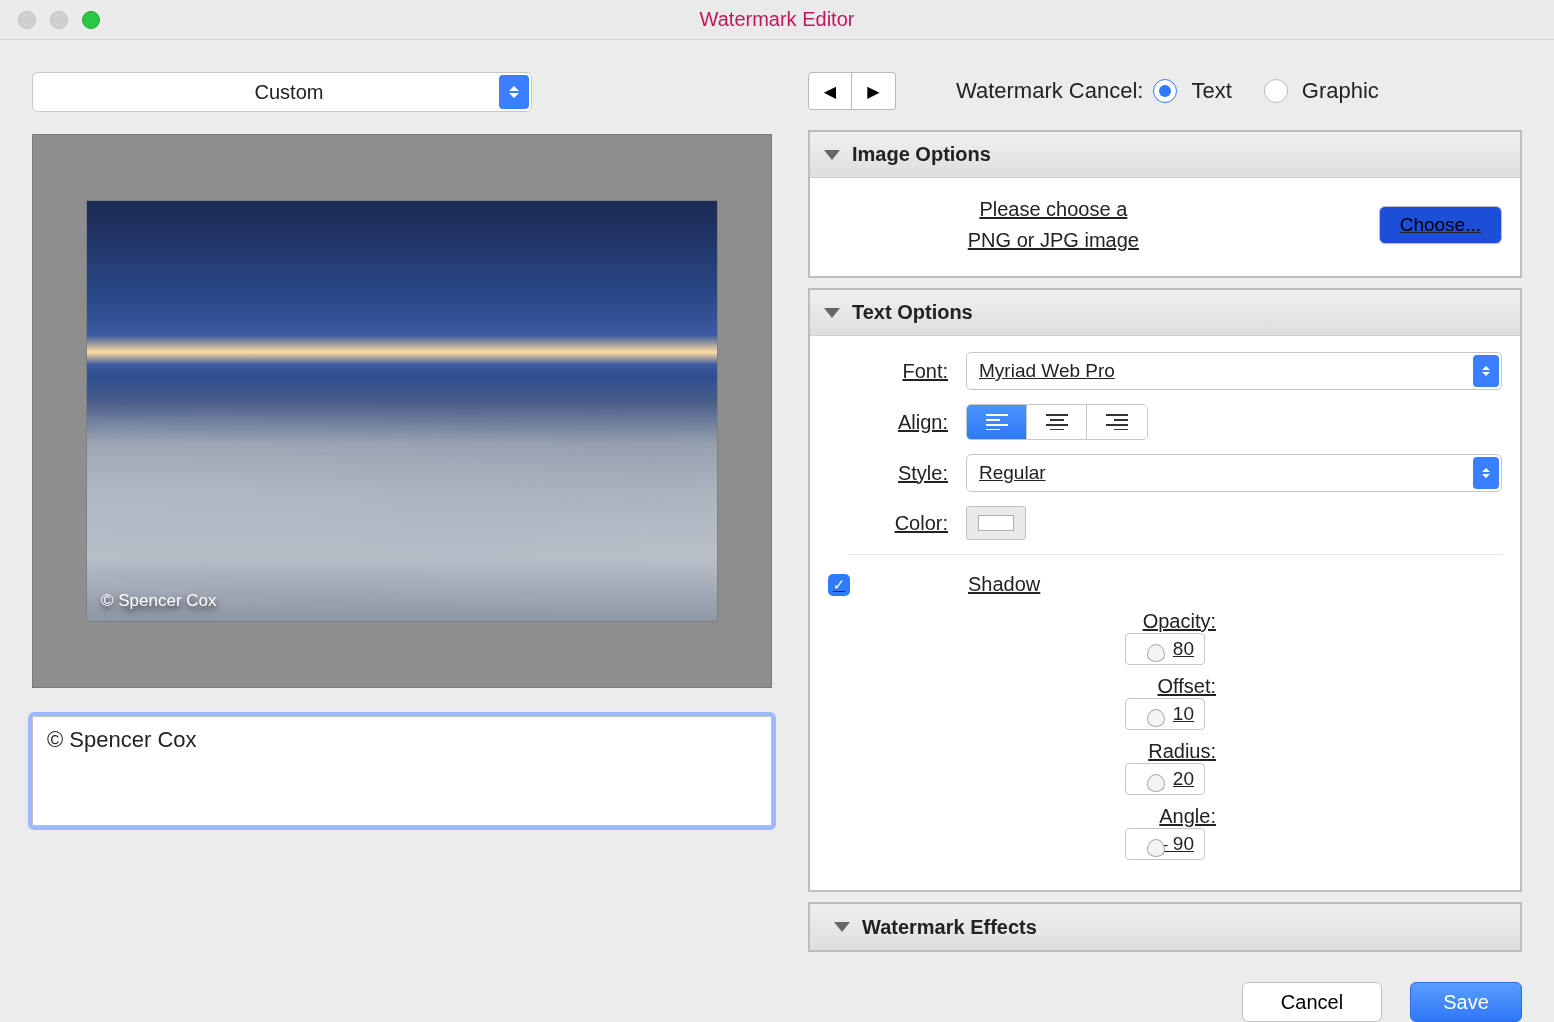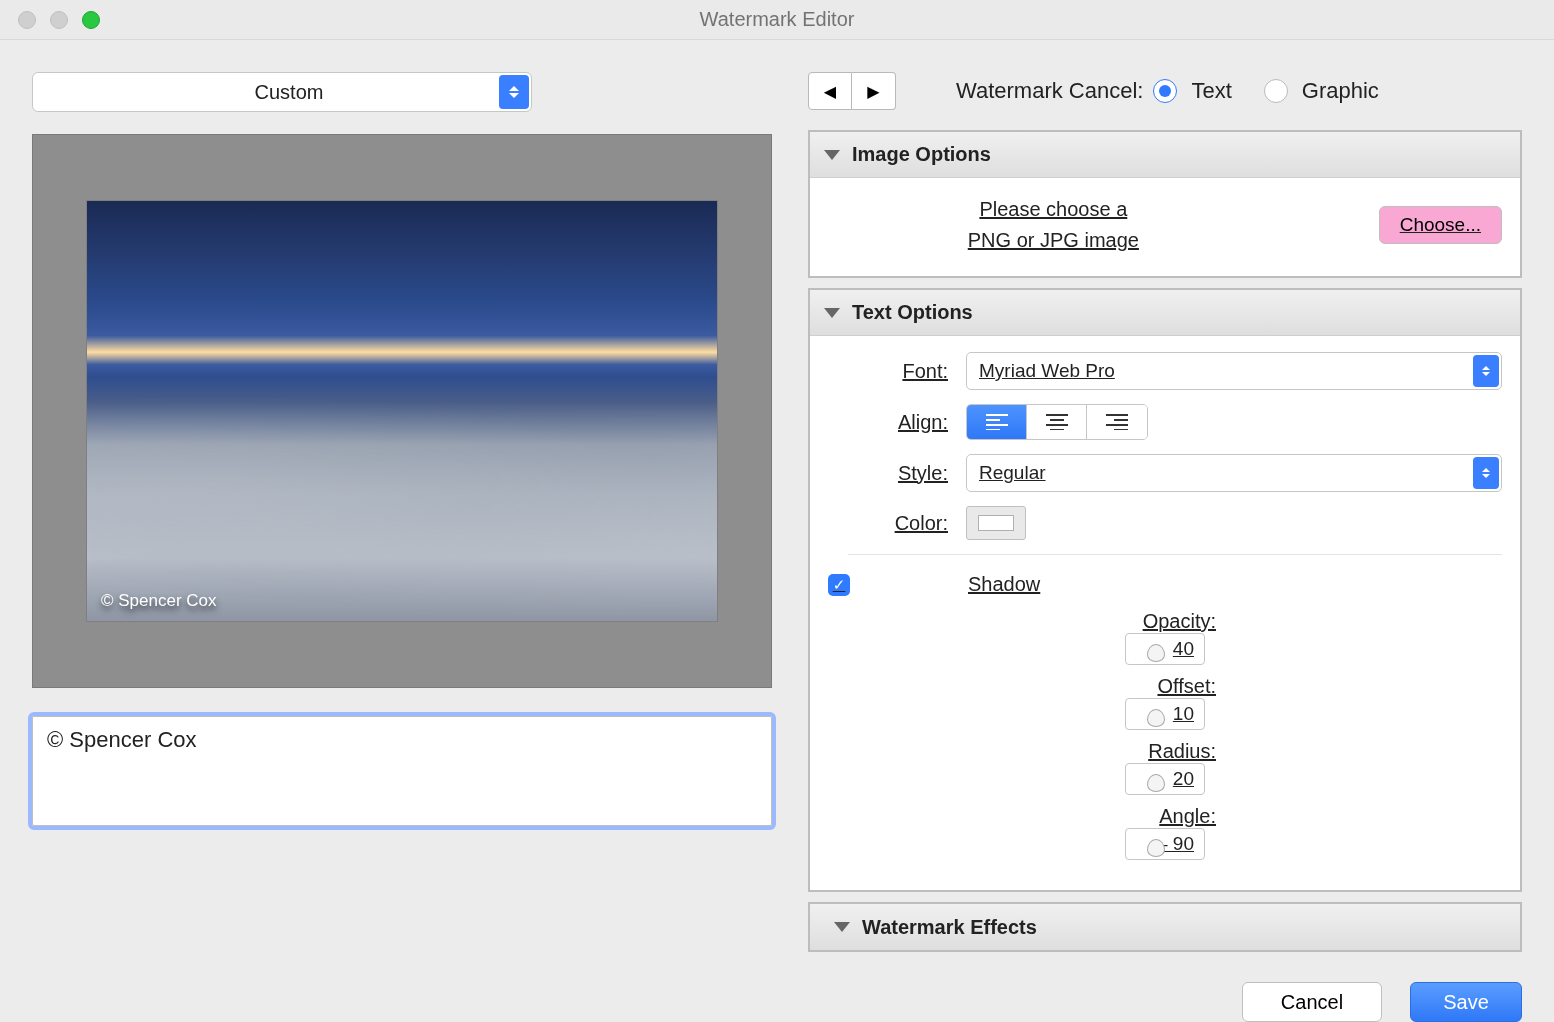--- a/index.html
+++ b/index.html
@@ -9,21 +9,21 @@
 
 
 .titlebar { height: 40px; display: flex; align-items: center; position: relative;
             background: #eaeaea;  border-bottom: 1px solid #d9d9d9;}
 .traffic { display: flex; gap: 14px; padding-left: 18px; }
 .tl { width: 18px; height: 18px; border-radius: 50%; }
 .tl.close { background: #cfcfcf; border: 1px solid #c0c0c0; }
 .tl.min { background: #cfcfcf; border: 1px solid #c0c0c0; }
 .tl.zoom { background: #28c840; border: 1px solid #1fa534; }
 .title { position: absolute; left: 50%; transform: translateX(-50%);
-         font-size: 20px; color: #737373; }
+         font-size: 20px; color: #be185d; }
 
 .content { display: flex; padding: 32px; gap: 36px; height: calc(100% - 40px); }
 
 
 .left { flex: 0 0 740px; display: flex; flex-direction: column; }
 
 .preset-row { display:flex; align-items:center; margin-bottom: 22px;}
 .select { position: relative; flex: 0 0 500px; height: 40px;
           background: #fff; border: 1px solid #c7c7c7; border-radius: 6px;
           display:flex; align-items:center; padding-left: 14px; font-size: 20px; justify-content: center;}
@@ -81,21 +81,21 @@
 .panel{ border:2px solid #bdbdbd; background:#fff;}
 .panel-header{ display:flex; align-items:center; gap:12px; height:46px;
    padding:0 14px; background: linear-gradient(#f0f0f0,#dedede); font-weight:700;
    border-bottom:1px solid #cfcfcf; font-size:20px;}
 .disclosure{width:0;height:0;border-left:8px solid transparent;border-right:8px solid transparent;
    border-top:10px solid #666;}
 .panel-body{ padding:16px 18px 20px;text-decoration:underline;}
 
 .img-opts-body{ display:flex; align-items:center; gap:100px;}
 .img-opts-body .msg{ flex:1; text-align:center; font-size:20px; line-height:1.55;}
-.btn{ height:38px; padding:0 20px; background:#f9a8d4; border:1px solid #bfbfbf;
+.btn{ height:38px; padding:0 20px; background:#1d4ed8; border:1px solid #bfbfbf;
    border-radius:6px; font-size:19px;}
 
 .row{ display:flex; align-items:center; margin-bottom:14px;}
 .row .lab{ width:120px; text-align:right; margin-right:18px; font-size:20px;}
 
 .select-sm{ flex:1; position:relative; height:38px;background:#fff;border:1px solid #c6c6c6;
    border-radius:5px; display:flex;align-items:center;padding-left:12px;font-size:19px;}
 .select-sm .caret{ position:absolute; right:2px; top:2px; bottom:2px; width:26px;
    background:#3a7fff;border-radius:4px;display:flex;flex-direction:column;
    align-items:center;justify-content:center;gap:2px;}
@@ -271,21 +271,21 @@
                   <span></span>
                   <span></span>
                   <span></span>
                   <span></span>
                   <span class="big"></span>
                 </div>
               <div class="track"></div>
                 <div class="thumb" style="left:80%"></div>
             </div>
             <div class="num">
-                <span>40</span>
+                <span>80</span>
               </div>
           </div>
           <div class="slider-row">
             <span class="lab">Offset:</span>
             <div class="slider">
               <div class="ticks">
                   <span class="big"></span>
                   <span></span>
                   <span></span>
                   <span></span>

